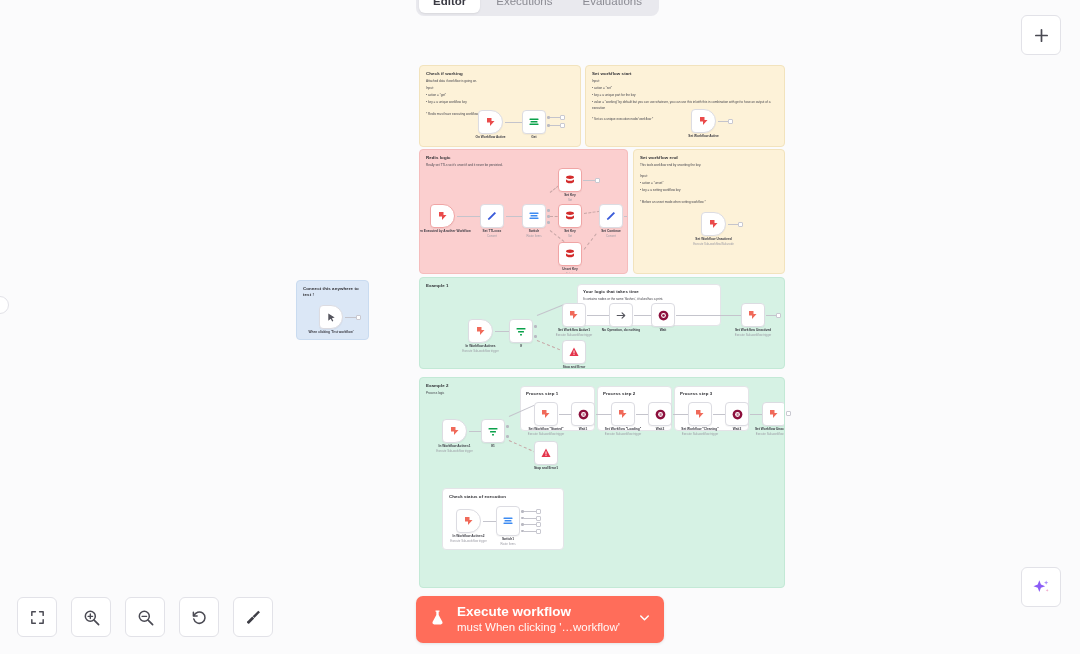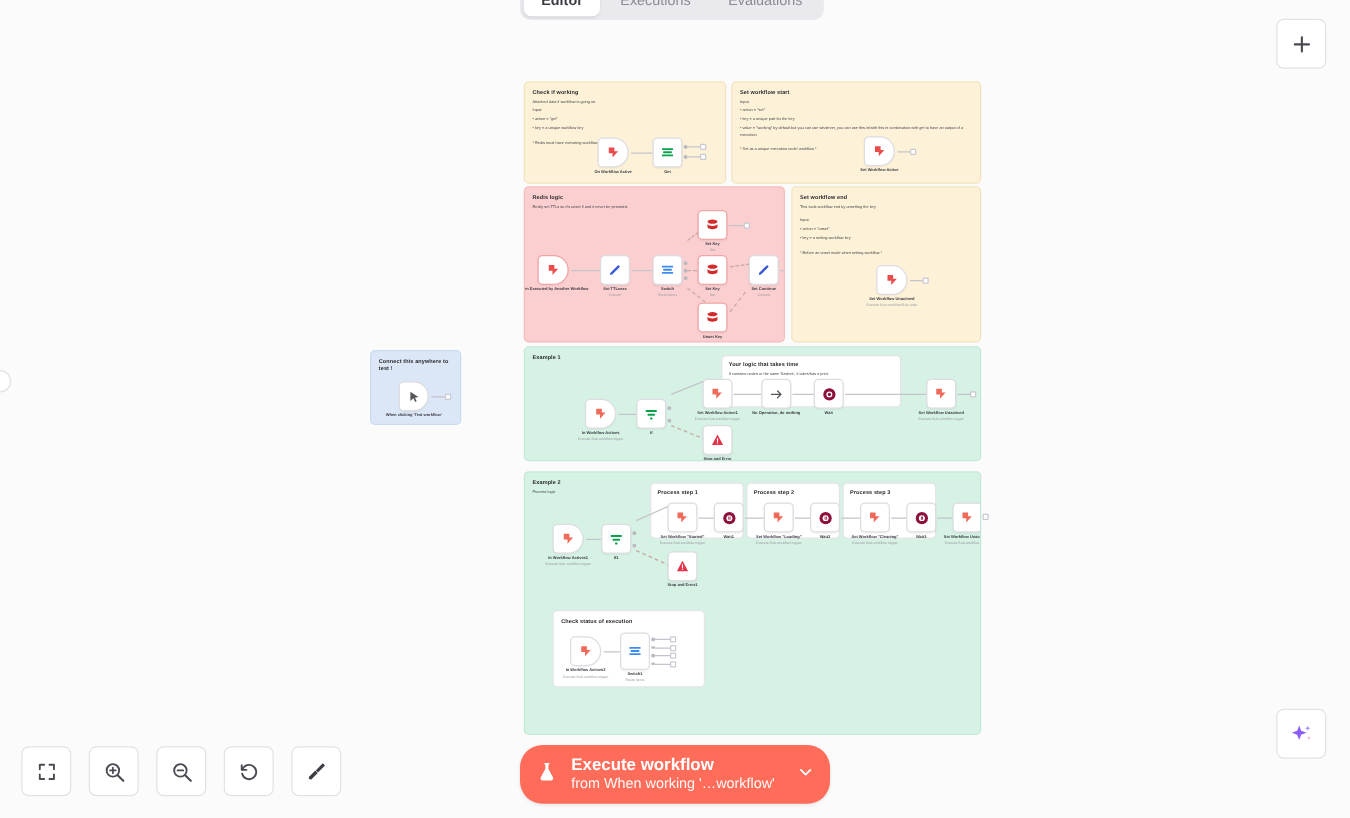--- a/index.html
+++ b/index.html
@@ -71,21 +71,21 @@
     position: absolute; width: 40px; height: 40px; background: #ffffff;
     border: 1px solid #e2e2e8; border-radius: 6px;
     display: flex; align-items: center; justify-content: center; cursor: pointer;
   }
 
   .bottom-toolbar { position: absolute; left: 17px; bottom: 17px; display: flex; gap: 14px; }
   .bottom-toolbar .ctrl { position: relative; }
 
   .execute-btn {
     position: absolute; left: 416px; bottom: 11px;
-    background: #ff6d5a; color: #fff; border: none; border-radius: 18px;
+    background: #ff6d5a; color: #fff; border: none; border-radius: 7px;
     height: 47px; width: 248px; display: flex; align-items: center;
     padding: 0 12px; gap: 10px; cursor: pointer; box-shadow: 0 1px 3px rgba(0,0,0,.10);
   }
   .execute-btn .ex-text { display: flex; flex-direction: column; align-items: flex-start; flex: 1; }
   .execute-btn .ex-title { font-size: 13.5px; font-weight: 700; line-height: 1.25; }
   .execute-btn .ex-sub { font-size: 11.5px; font-weight: 400; line-height: 1.3; opacity: .96; }
 
   .left-handle {
     position: absolute; left: -9px; top: 296px; width: 18px; height: 18px;
     border-radius: 50%; background: #fff; border: 1px solid #e2e2e8;
@@ -531,21 +531,21 @@
   </div>
 
   <div class="execute-btn">
     <span>
       <svg width="19" height="19" viewBox="0 0 24 24">
         <path d="M9.5 3h5v1.6h-1v4.2l4.6 8.6c.8 1.5-.2 3.3-1.9 3.3H7.8c-1.7 0-2.7-1.8-1.9-3.3l4.6-8.6V4.6h-1z" fill="#ffffff"></path>
       </svg>
     </span>
     <span class="ex-text">
       <span class="ex-title">Execute workflow</span>
-      <span class="ex-sub">from When working '…workflow'</span>
+      <span class="ex-sub">must When clicking '…workflow'</span>
     </span>
     <span>
       <svg width="15" height="15" viewBox="0 0 24 24">
         <path d="M6 9.5l6 6 6-6" stroke="#ffffff" stroke-width="2.4" fill="none" stroke-linecap="round" stroke-linejoin="round"></path>
       </svg>
     </span>
   </div>
 
 </div>
 

